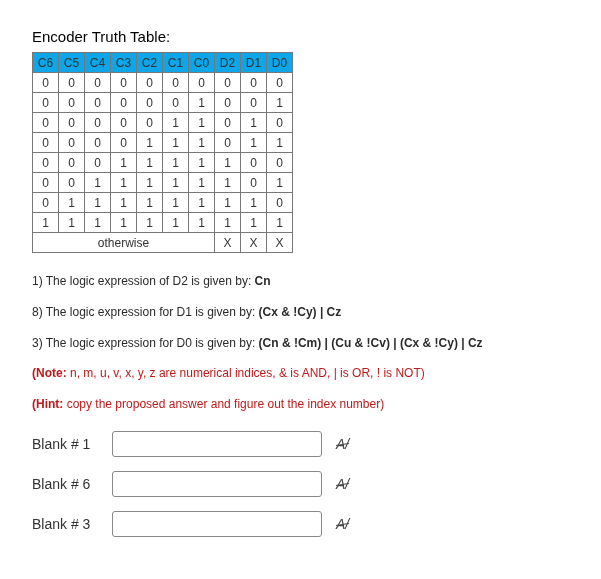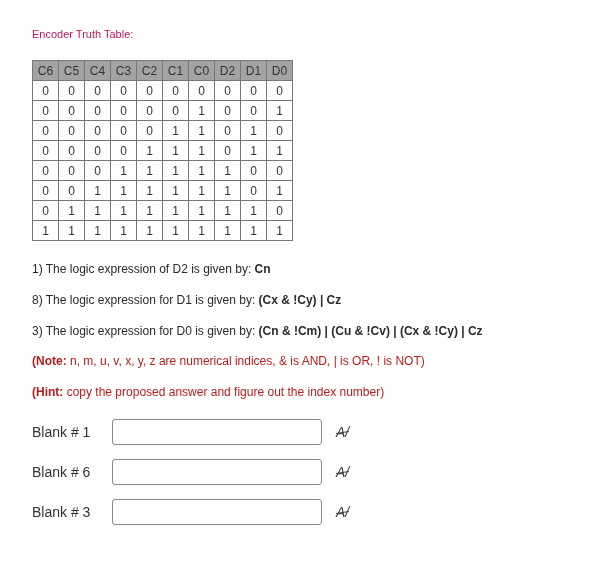--- a/index.html
+++ b/index.html
@@ -5,39 +5,39 @@
     * { box-sizing: border-box; margin: 0; padding: 0; }
     body {
       font-family: Arial, Helvetica, sans-serif;
       font-size: 14px;
       color: #333;
       padding: 28px 32px;
       width: 601px;
       background: #fff;
     }
     .title {
-      font-size: 11px;
-      margin-bottom: 20px;
-      color: #be185d;
+      font-size: 15px;
+      margin-bottom: 7px;
+      color: #000000;
     }
     table.truth {
       border-collapse: collapse;
       margin-bottom: 20px;
     }
     table.truth th, table.truth td {
       border: 1px solid #777;
       text-align: center;
       font-size: 12px;
       min-width: 26px;
       height: 20px;
       padding: 2px 4px;
     }
     table.truth th {
       font-weight: normal;
-      background: #a3a3a3;
+      background: #0ea5e9;
     }
     .para {
       font-size: 12px;
       margin: 14px 0;
       line-height: 1.4;
       white-space: nowrap;
       color: #2a2a2a;
     }
     .para b { font-weight: bold; }
     .red { color: #b91c1c; }
@@ -184,20 +184,26 @@
         <td>1</td>
         <td>1</td>
         <td>1</td>
         <td>1</td>
         <td>1</td>
         <td>1</td>
         <td>1</td>
         <td>1</td>
         <td>1</td>
         <td>1</td>
+      </tr>
+      <tr>
+        <td colspan="7">otherwise</td>
+        <td>X</td>
+        <td>X</td>
+        <td>X</td>
       </tr>
     </tbody>
 </table>
 
 <div class="para">
   <span>1) The logic expression of D2 is given by: </span><b>Cn</b>
 </div>
 
 <div class="para">
   <span>8) The logic expression for D1 is given by: </span><b>(Cx &amp; !Cy) | Cz</b>

